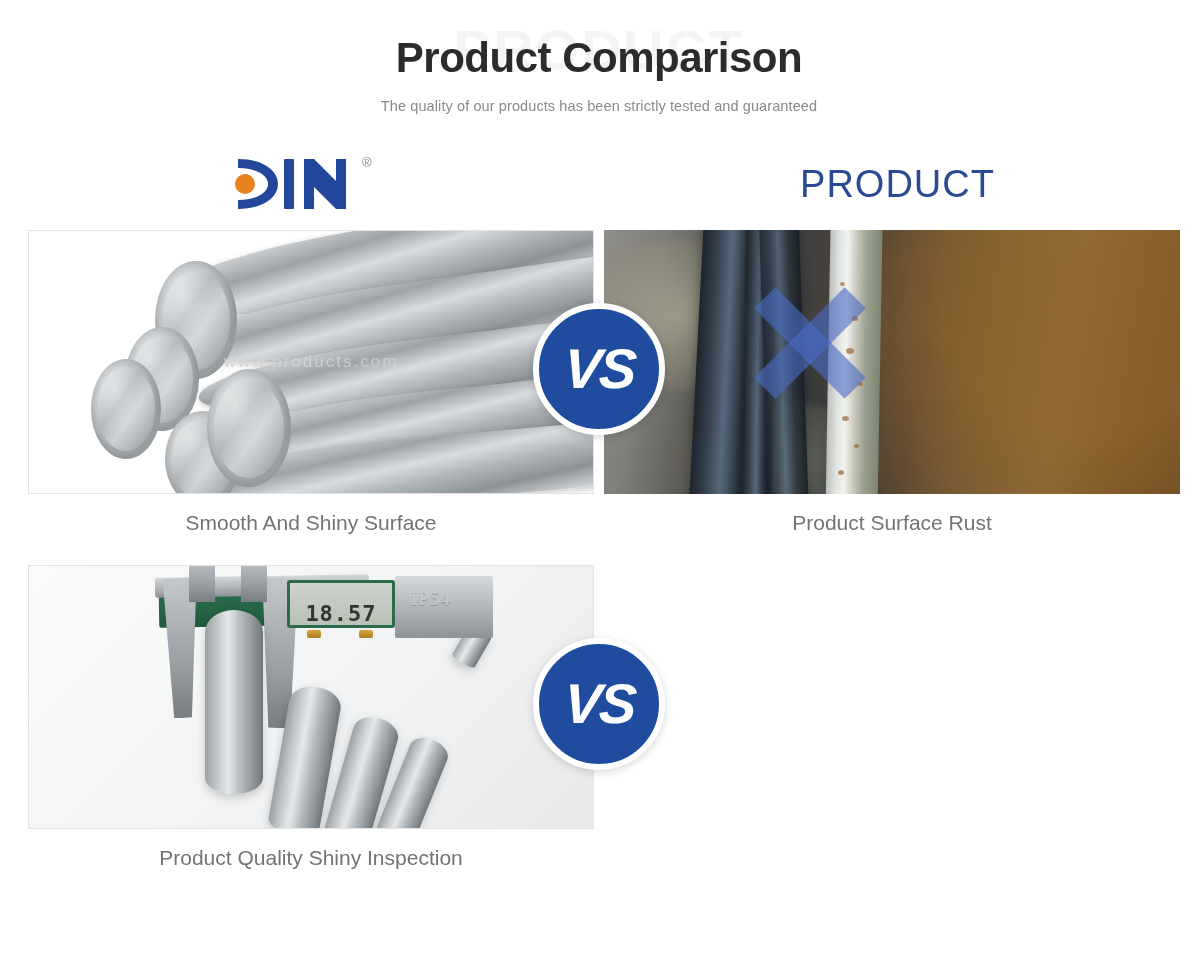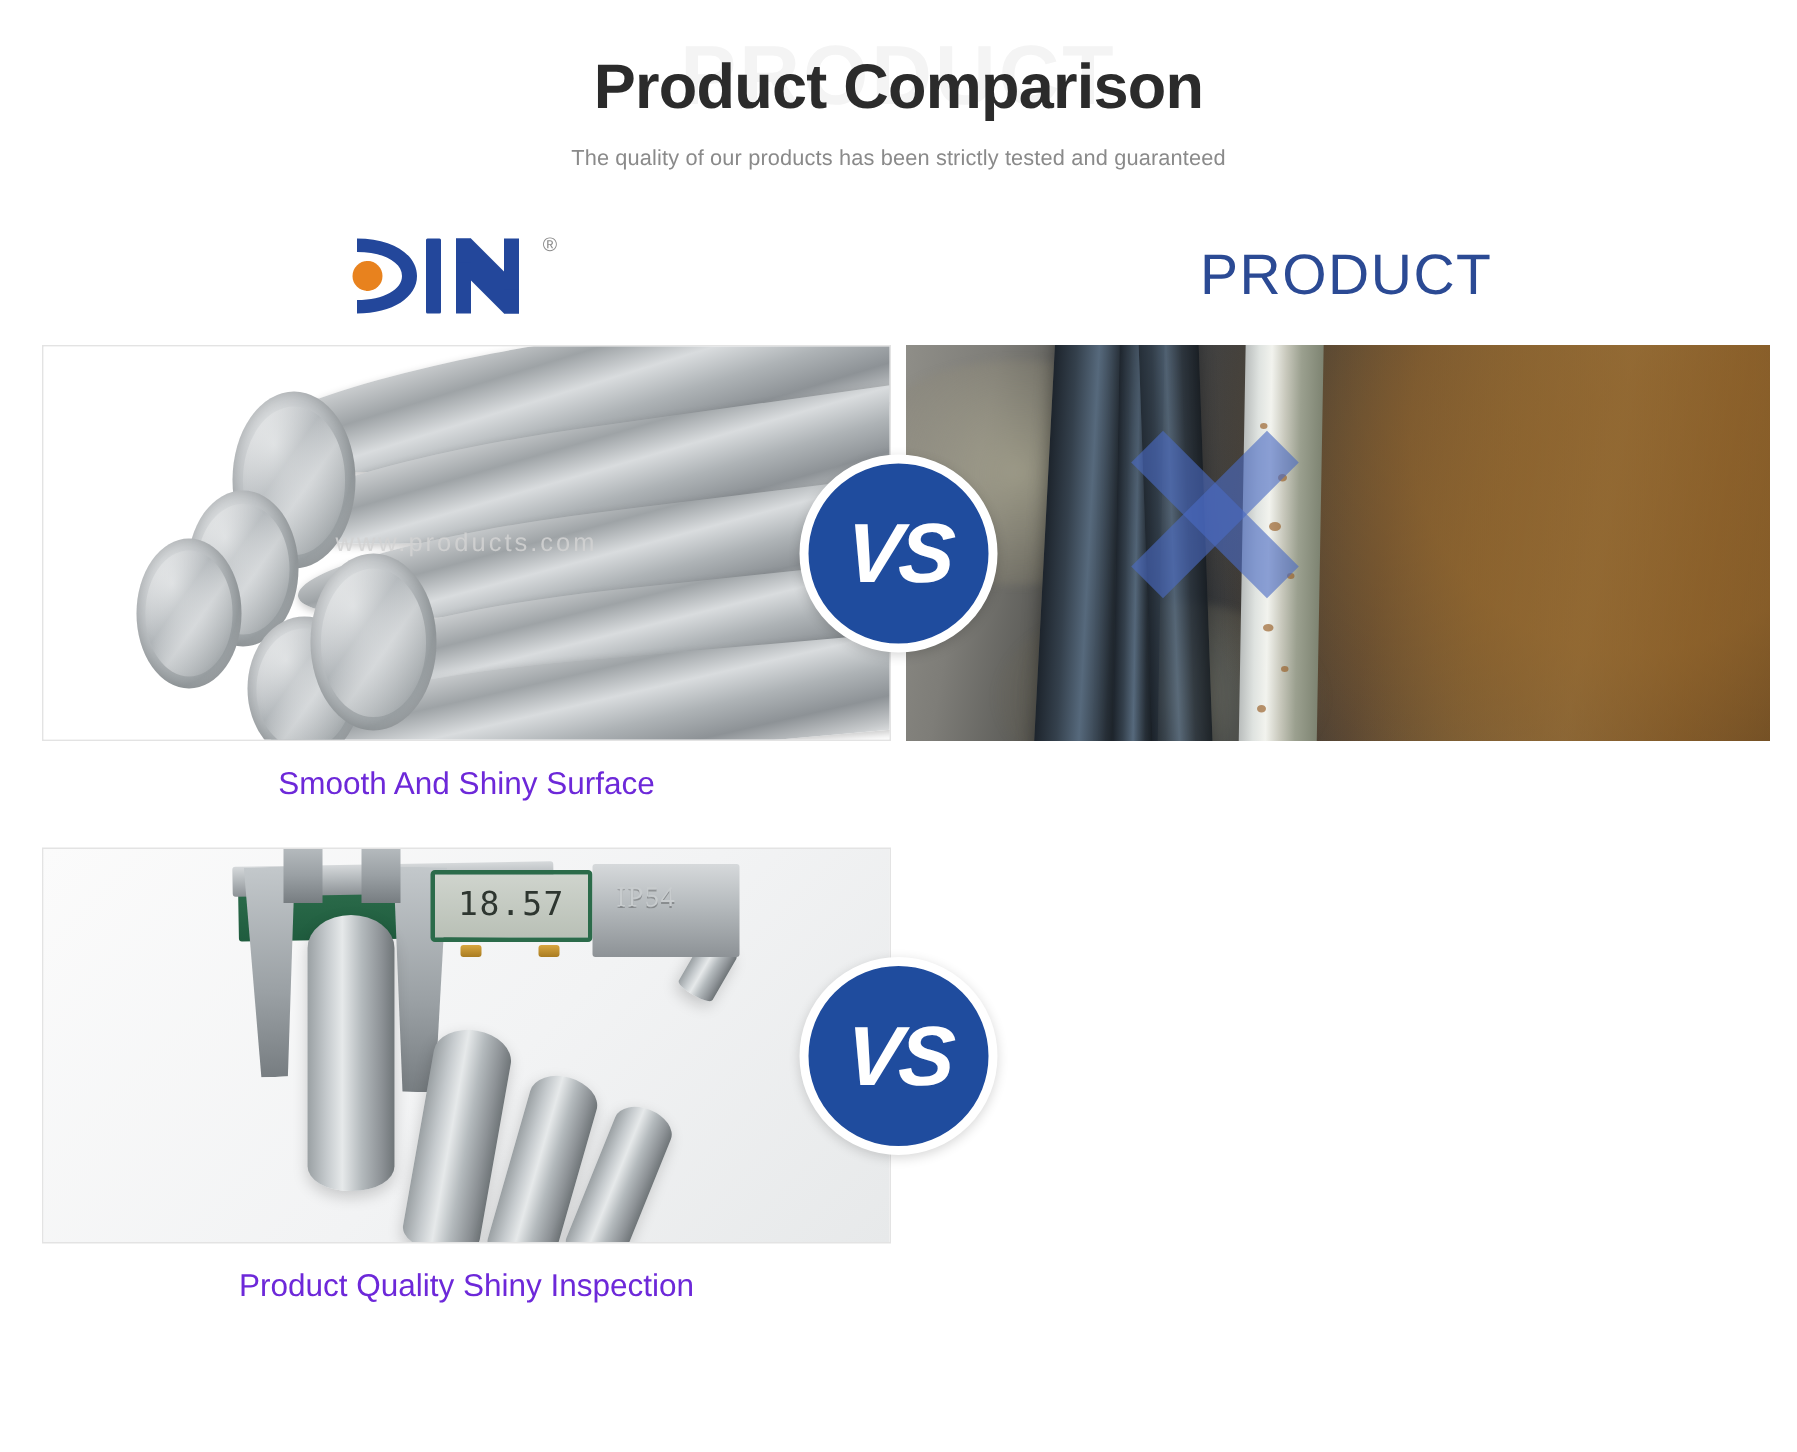--- a/index.html
+++ b/index.html
@@ -128,21 +128,21 @@
     position: relative;
     width: 100%;
     height: 264px;
     overflow: hidden;
   }
   .photo.bordered { border: 1px solid #e3e3e3; background: #fff; }
 
   .caption {
     margin-top: 16px;
     font-size: 21px;
-    color: #6d28d9;
+    color: #737373;
     font-weight: 400;
     text-align: left;
     line-height: 1.2;
     font-family: "Liberation Sans", sans-serif;
   }
 
   
   .art { position: absolute; inset: 0; }
 
   
@@ -231,22 +231,23 @@
     position: absolute;
     background: linear-gradient(180deg, #2b6b4a 0%, #1f5c3e 100%);
     border-radius: 2px;
   }
   .cal-screen {
     position: absolute;
     background: linear-gradient(180deg, #cfd4cd 0%, #b9c0b6 100%);
     border: 3px solid #2b6b4a;
     border-radius: 3px;
     display: flex;
-    align-items: center;
+    align-items: flex-end;
     justify-content: center;
+    font-weight: bold;
   }
   .cal-digits {
     font-family: "DejaVu Sans Mono", monospace;
     font-size: 22px;
     color: #2e3630;
     letter-spacing: 1px;
     line-height: 1;
   }
   .cal-ip {
     position: absolute;
@@ -430,20 +431,21 @@
             <div class="rust-speck" style="left:238px; top:186px; width:7px; height:5px;"></div>
             <div class="rust-speck" style="left:250px; top:214px; width:5px; height:4px;"></div>
             <div class="rust-speck" style="left:234px; top:240px; width:6px; height:5px;"></div>
 
             <div class="x-mark" style="left:190px; top:48px; width:160px; height:160px;">
               <span class="a" style="width:128px; height:30px; margin-left:-64px; margin-top:-15px;"></span>
               <span class="b" style="width:128px; height:30px; margin-left:-64px; margin-top:-15px;"></span>
             </div>
           </div>
         </div>
+        <div class="caption">Product Surface Rust</div>
       </div>
     </div>
 
     <div class="compare-row">
 
       <div class="vs-badge" style="left:533px; top:73px;">
         <span>VS</span>
       </div>
 
       <div class="cell left">

